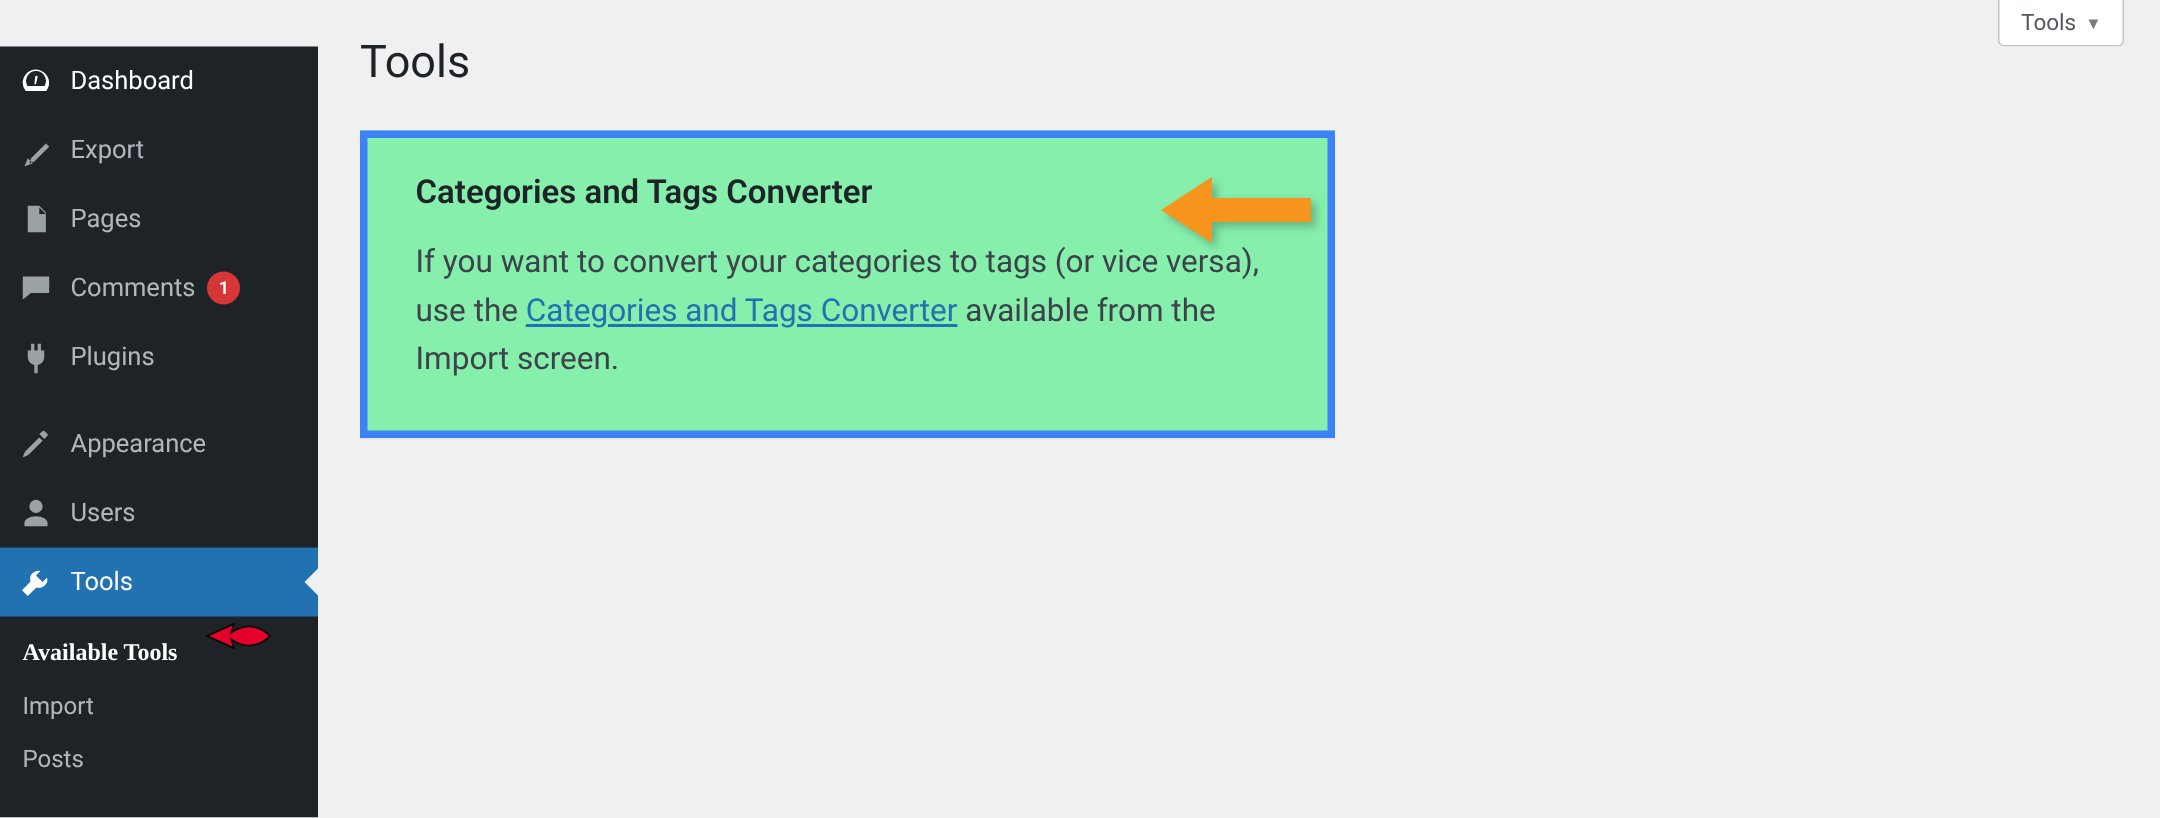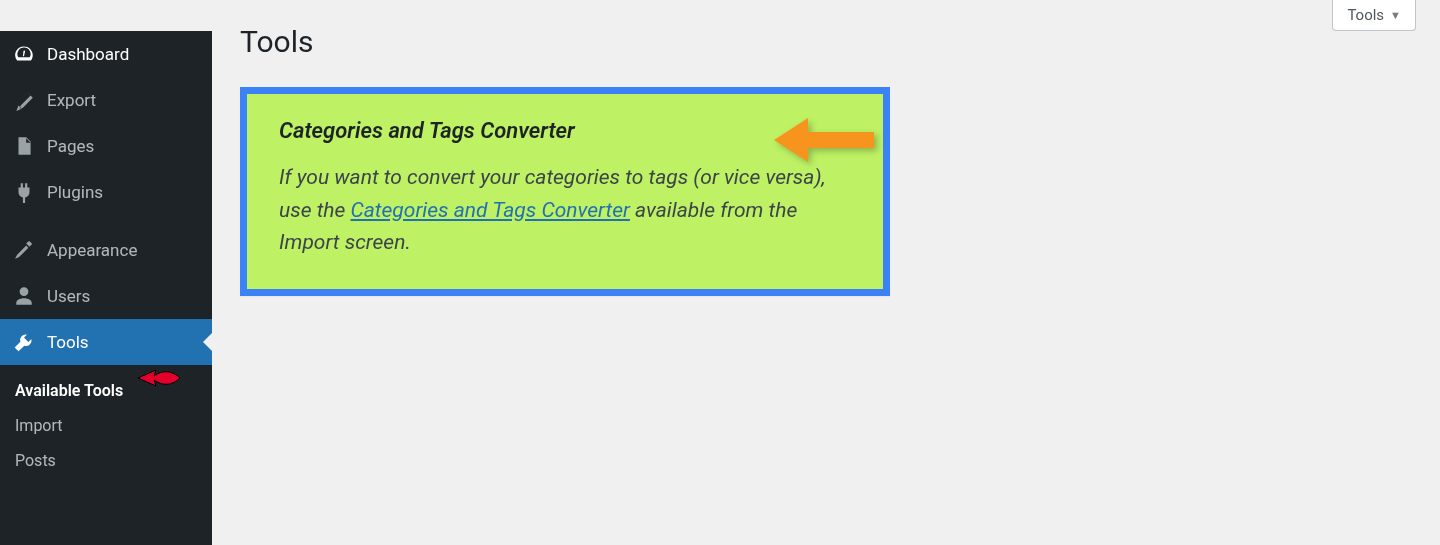--- a/index.html
+++ b/index.html
@@ -82,26 +82,25 @@
       position:absolute; right:24px; top:0;
       background:#fff; border:1px solid #c3c4c7; border-top:none;
       border-radius:0 0 4px 4px;
       padding: 6px 14px; font-size:15px; color:#50575e;
       cursor:pointer; display:flex; align-items:center; gap:6px;
     }
     .help-tab .tri { font-size:11px; color:#787c82; }
     h1.page-title { font-size:30px; font-weight:400; color:#1d2327; padding-top:24px; }
 
     .card {
-      background:#bef264; border:7px solid #3b82f6;
+      background:#86efac; border:5px solid #3b82f6;
       box-shadow:0 1px 1px rgba(0,0,0,.04);
       max-width:650px; margin-top:28px;
       padding: 24px 32px 30px;
       position:relative;
-      font-style:italic;
     }
     .card h2 { font-size:22px; font-weight:600; color:#1d2327; margin-bottom:18px; }
     .card p { font-size:21px; color:#3c434a; line-height:1.55; }
     .card a { color:#2271b1; text-decoration:underline; }
 
     
     .annot-orange {
       position:absolute; left: 562px; top: 118px;
       filter: drop-shadow(3px 3px 3px rgba(0,0,0,0.25));
       pointer-events:none;
@@ -133,20 +132,29 @@
 
   <div class="menu-item">
     <span class="micon">
       <svg viewBox="0 0 20 20">
           <path d="M5 2h7l4 4v12H5V2zm7 1v4h4l-4-4zM7 6h4v1H7V6zm0 3h7v1H7V9zm0 3h7v1H7v-1z"></path>
         </svg>
     </span>
     <span class="label">Pages</span>
   </div>
 
+  <div class="menu-item">
+    <span class="micon">
+      <svg viewBox="0 0 20 20">
+          <path d="M2 3h16v10H7l-5 4V3z"></path>
+        </svg>
+    </span>
+    <span class="label">Comments</span>
+    <span class="badge">1</span>
+  </div>
 
   <div class="menu-item">
     <span class="micon">
       <svg viewBox="0 0 20 20">
           <path d="M7 2v4H5v4a5 5 0 0 0 4 4.9V20h2v-5.1A5 5 0 0 0 15 10V6h-2V2h-2v4H9V2H7z"></path>
         </svg>
     </span>
     <span class="label">Plugins</span>
   </div>
 
@@ -171,21 +179,21 @@
   <div class="menu-item current">
     <span class="micon">
       <svg viewBox="0 0 20 20">
           <path d="M16.7 7.3a5 5 0 0 1-6.4 6L5 18.5 1.5 15l5.2-5.3a5 5 0 0 1 6-6.4L10 6l4 4 2.7-2.7z"></path>
         </svg>
     </span>
     <span class="label">Tools</span>
   </div>
 
   <div class="submenu">
-    <div class="sub-item active" style="padding-top:16px;">
+    <div class="sub-item active" style="padding-top:16px;font-family:Liberation Serif, serif;">
       <span>Available Tools</span>
       <span class="annot-red">
         <svg width="50" height="22" viewBox="0 0 50 22">
           <path d="M48 11 C 40 3, 30 3, 22 9 L24 3 L6 11 L24 19 L22 13 C 30 19, 40 19, 48 11 Z" fill="#e4002b" stroke="#000" stroke-width="1"></path>
         </svg>
       </span>
     </div>
     <div class="sub-item">
       <span>Import</span>
     </div>

